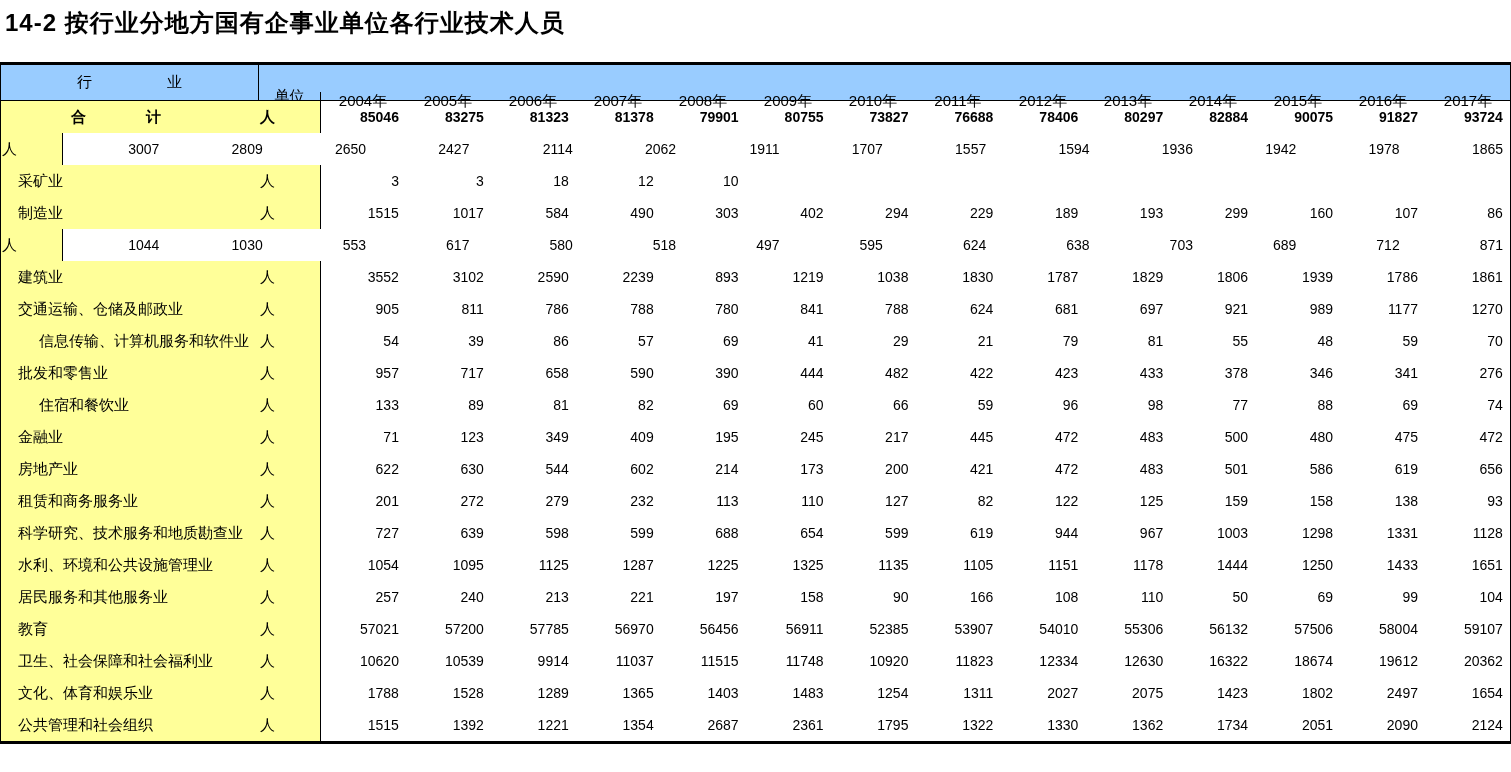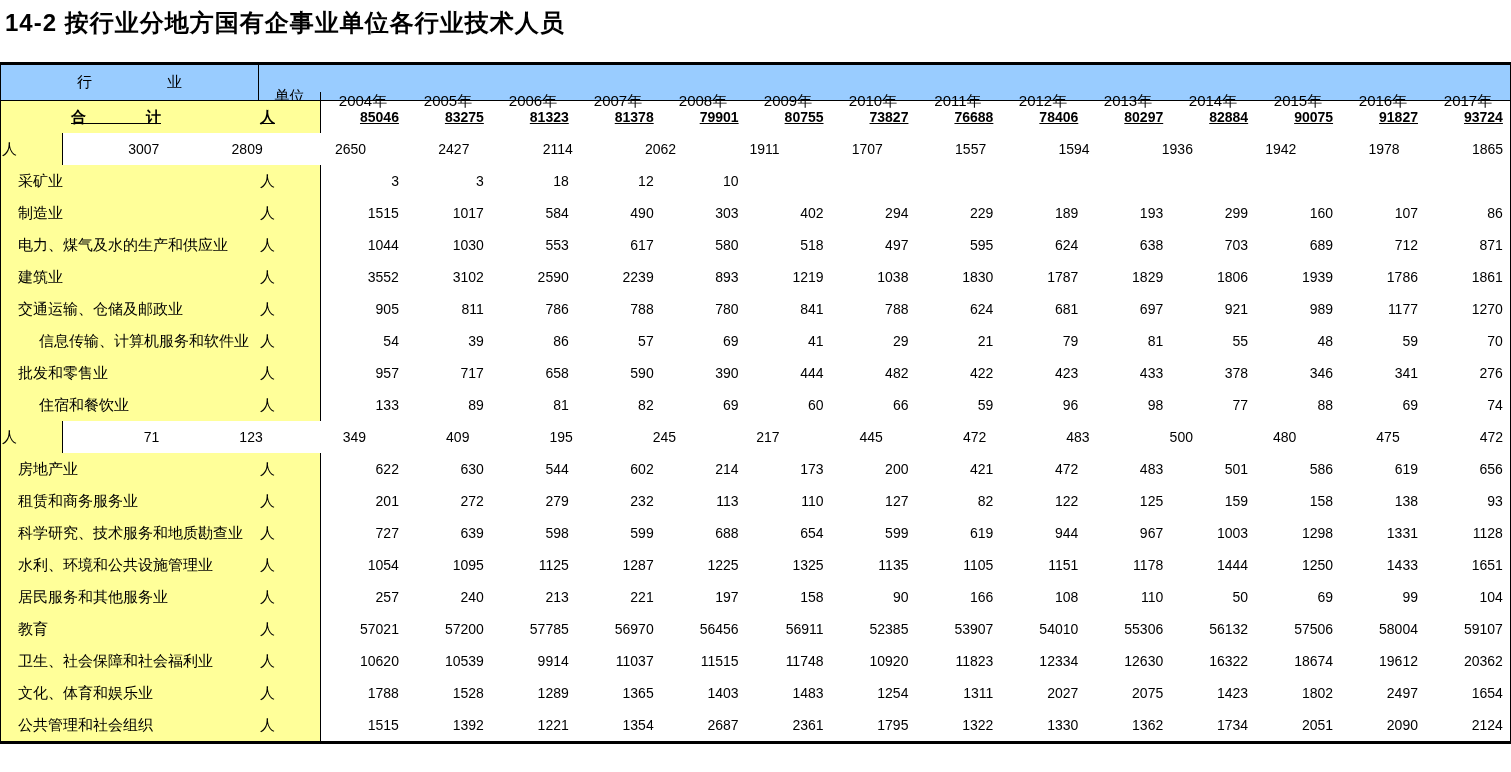--- a/index.html
+++ b/index.html
@@ -48,21 +48,21 @@
     width: 62px; box-sizing: border-box;
     background: #FFFF99; border-right: 1px solid #000;
     display: flex; align-items: center;
     padding-left: 1px; font-size: 15px;
   }
   .cell-value {
     flex: 1; box-sizing: border-box;
     display: flex; align-items: center; justify-content: flex-end;
     padding-right: 7px; font-size: 14px;
   }
-  .row.total { font-weight: bold; text-decoration: underline; }
+  .row.total { font-weight: bold; }
   .note {
     position: absolute; left: 2px; top: 747px;
     font-size: 14px; white-space: nowrap; margin-top: 32px;
   }
 </style>
 </head>
 <body>
 
 <div class="title">14-2 按行业分地方国有企事业单位各行业技术人员</div>
 
@@ -153,21 +153,20 @@
         <div class="cell-value">294</div>
         <div class="cell-value">229</div>
         <div class="cell-value">189</div>
         <div class="cell-value">193</div>
         <div class="cell-value">299</div>
         <div class="cell-value">160</div>
         <div class="cell-value">107</div>
         <div class="cell-value">86</div>
       </div>
       <div class="row">
-        <div class="cell-label">电力、煤气及水的生产和供应业</div>
         <div class="cell-unit">人</div>
         <div class="cell-value">1044</div>
         <div class="cell-value">1030</div>
         <div class="cell-value">553</div>
         <div class="cell-value">617</div>
         <div class="cell-value">580</div>
         <div class="cell-value">518</div>
         <div class="cell-value">497</div>
         <div class="cell-value">595</div>
         <div class="cell-value">624</div>
@@ -261,20 +260,21 @@
         <div class="cell-value">66</div>
         <div class="cell-value">59</div>
         <div class="cell-value">96</div>
         <div class="cell-value">98</div>
         <div class="cell-value">77</div>
         <div class="cell-value">88</div>
         <div class="cell-value">69</div>
         <div class="cell-value">74</div>
       </div>
       <div class="row">
+        <div class="cell-label">金融业</div>
         <div class="cell-unit">人</div>
         <div class="cell-value">71</div>
         <div class="cell-value">123</div>
         <div class="cell-value">349</div>
         <div class="cell-value">409</div>
         <div class="cell-value">195</div>
         <div class="cell-value">245</div>
         <div class="cell-value">217</div>
         <div class="cell-value">445</div>
         <div class="cell-value">472</div>

